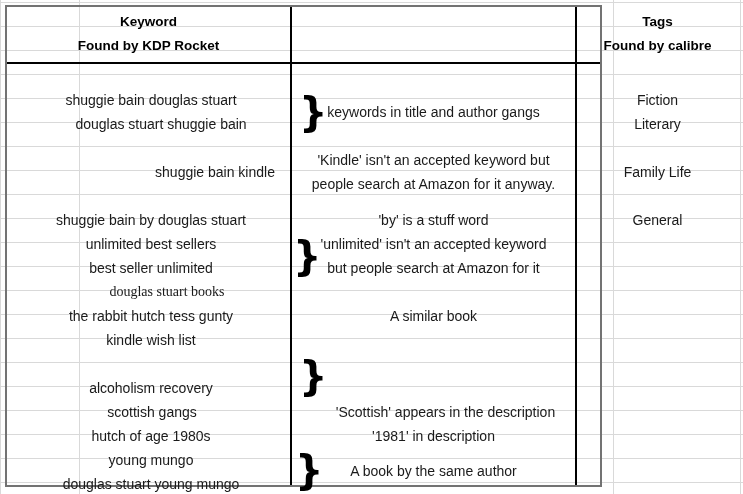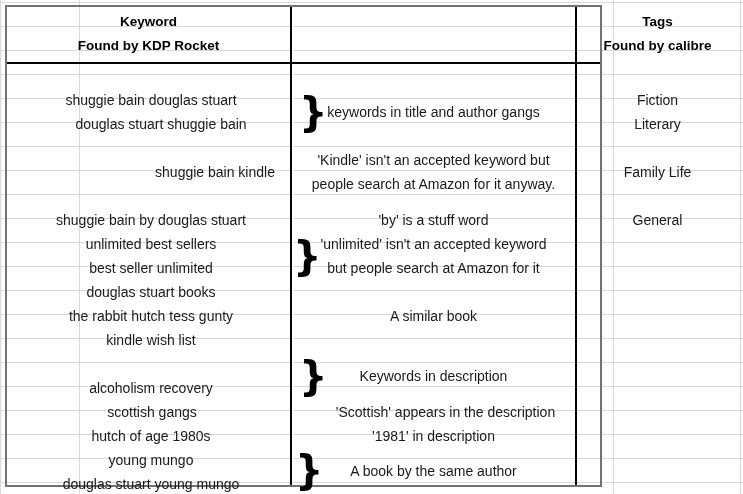--- a/index.html
+++ b/index.html
@@ -185,21 +185,21 @@
     </div>
   <div class="cell left" style="left:0; top:201px; width:283px; height:24px;">
       <span class="ln">shuggie bain by douglas stuart</span>
     </div>
   <div class="cell left" style="left:0; top:225px; width:283px; height:24px;">
       <span class="ln">unlimited best sellers</span>
     </div>
   <div class="cell left" style="left:0; top:249px; width:283px; height:24px;">
       <span class="ln">best seller unlimited</span>
     </div>
-  <div class="cell left" style="left:0; top:273px; width:283px; height:24px;">
+  <div class="cell left" style="left:16px; top:273px; width:283px; height:24px;font-family:Liberation Serif, serif;">
       <span class="ln">douglas stuart books</span>
     </div>
   <div class="cell left" style="left:0; top:297px; width:283px; height:24px;">
       <span class="ln">the rabbit hutch tess gunty</span>
     </div>
   <div class="cell left" style="left:0; top:321px; width:283px; height:24px;">
       <span class="ln">kindle wish list</span>
     </div>
   <div class="cell left" style="left:0; top:369px; width:283px; height:24px;">
       <span class="ln">alcoholism recovery</span>
@@ -234,23 +234,20 @@
   <div class="cell center" style="left:285px; top:225px; width:283px; height:48px;">
     <span class="ln">'unlimited' isn't an accepted keyword</span>
     <span class="ln">but people search at Amazon for it</span>
   </div>
   <div class="brace" style="left:286px; top:229px; font-size:40px;">}</div>
 
   <div class="cell center" style="left:285px; top:297px; width:283px; height:24px;">
     <span class="ln">A similar book</span>
   </div>
 
-  <div class="cell center" style="left:285px; top:345px; width:283px; height:48px;">
-    <span class="ln">Keywords in description</span>
-  </div>
   <div class="brace" style="left:292px; top:349px; font-size:40px;">}</div>
 
   <div class="cell center" style="left:285px; top:393px; width:283px; height:24px;margin-left:12px;">
     <span class="ln">'Scottish' appears in the description</span>
   </div>
 
   <div class="cell center" style="left:285px; top:417px; width:283px; height:24px;">
     <span class="ln">'1981' in description</span>
   </div>
 

